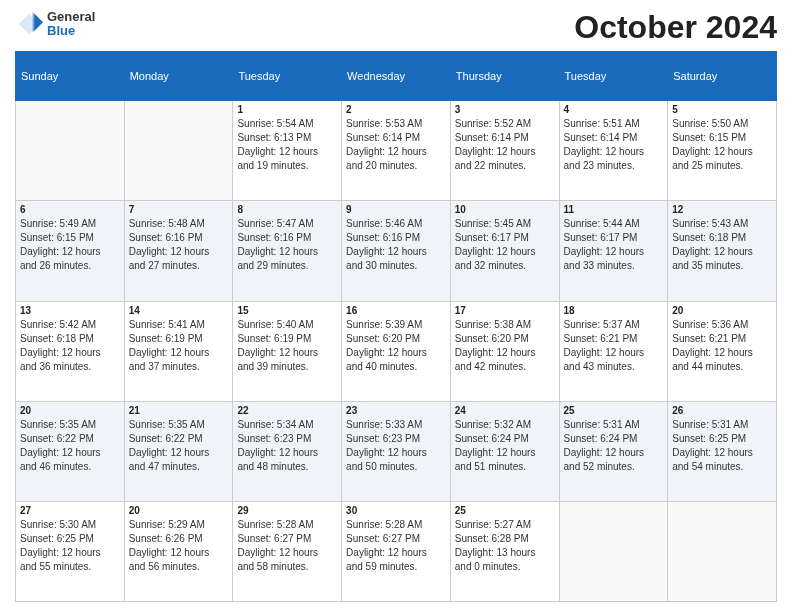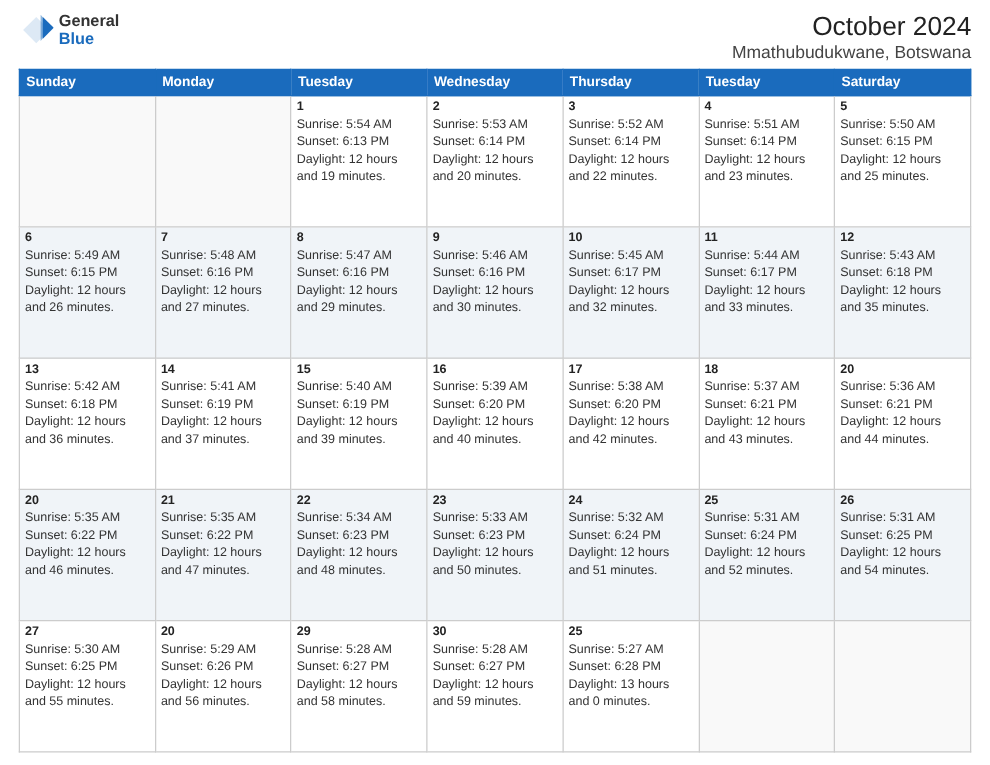--- a/index.html
+++ b/index.html
@@ -44,40 +44,40 @@
       color: #1a6bbd;
     }
     .logo-icon {
       width: 28px;
       height: 28px;
     }
     .title-block {
       text-align: right;
     }
     .month-title {
-      font-size: 21px;
-      font-weight: normal;
+      font-size: 32px;
+      font-weight: bold;
       color: #222;
       line-height: 1.1;
     }
     .location-title {
       font-size: 14px;
       color: #444;
     }
     .calendar-table {
       width: 100%;
       border-collapse: collapse;
       flex: 1;
     }
     .calendar-table th {
       background-color: #1a6bbd;
       color: #fff;
       font-size: 11px;
-      font-weight: bold;
-      padding: 4px 5px;
+      font-weight: normal;
+      padding: 18px 5px;
       text-align: left;
       border: 1px solid #1a6bbd;
     }
     .calendar-table td {
       border: 1px solid #ccc;
       vertical-align: top;
       padding: 3px 4px;
       font-size: 9px;
       color: #333;
       width: calc(100% / 7);
@@ -113,21 +113,20 @@
         <polygon points="20,2 30,14 20,26" fill="#1a6bbd" opacity="0.5"></polygon>
         <polygon points="22,4 32,14 22,24" fill="#1a6bbd"></polygon>
       </svg>
       <div class="logo-text">
         <span class="logo-general">General</span>
         <span class="logo-blue">Blue</span>
       </div>
     </div>
     <div class="title-block">
       <div class="month-title">October 2024</div>
-      <div class="location-title">Mmathubudukwane, Botswana</div>
     </div>
   </div>
 
   <table class="calendar-table">
     <thead>
       <tr id="header-row">
           <th>Sunday</th>
           <th>Monday</th>
           <th>Tuesday</th>
           <th>Wednesday</th>

